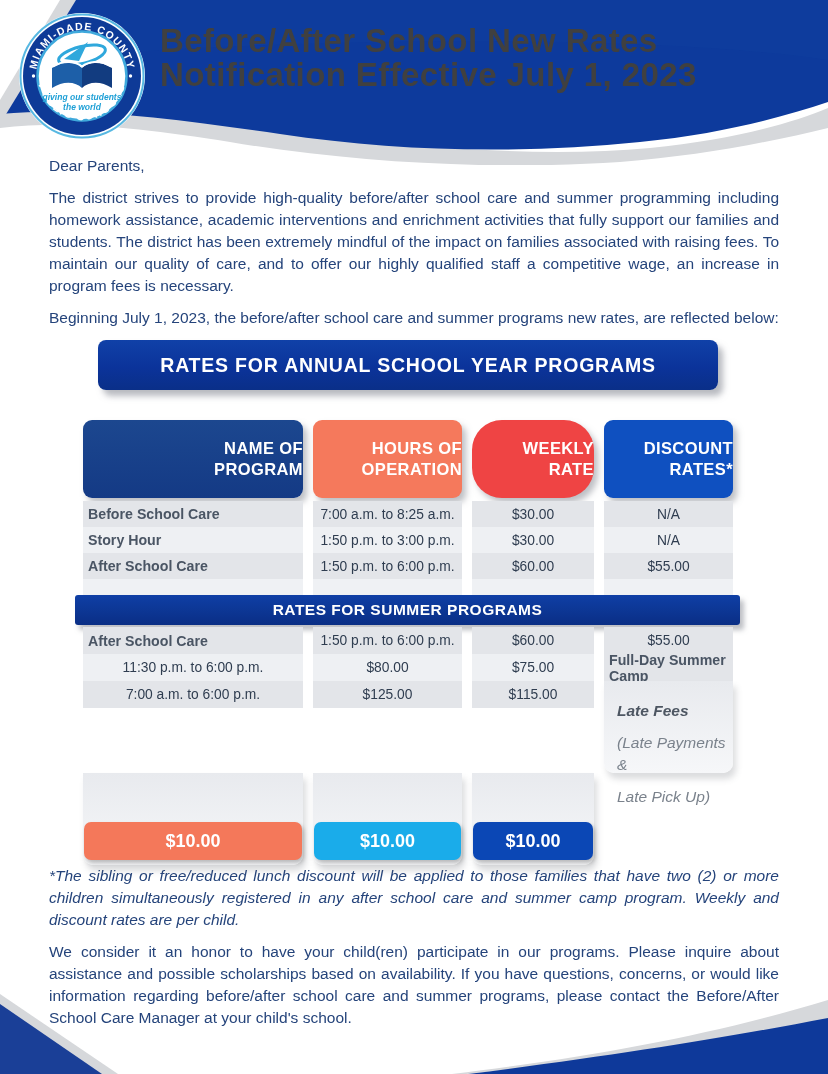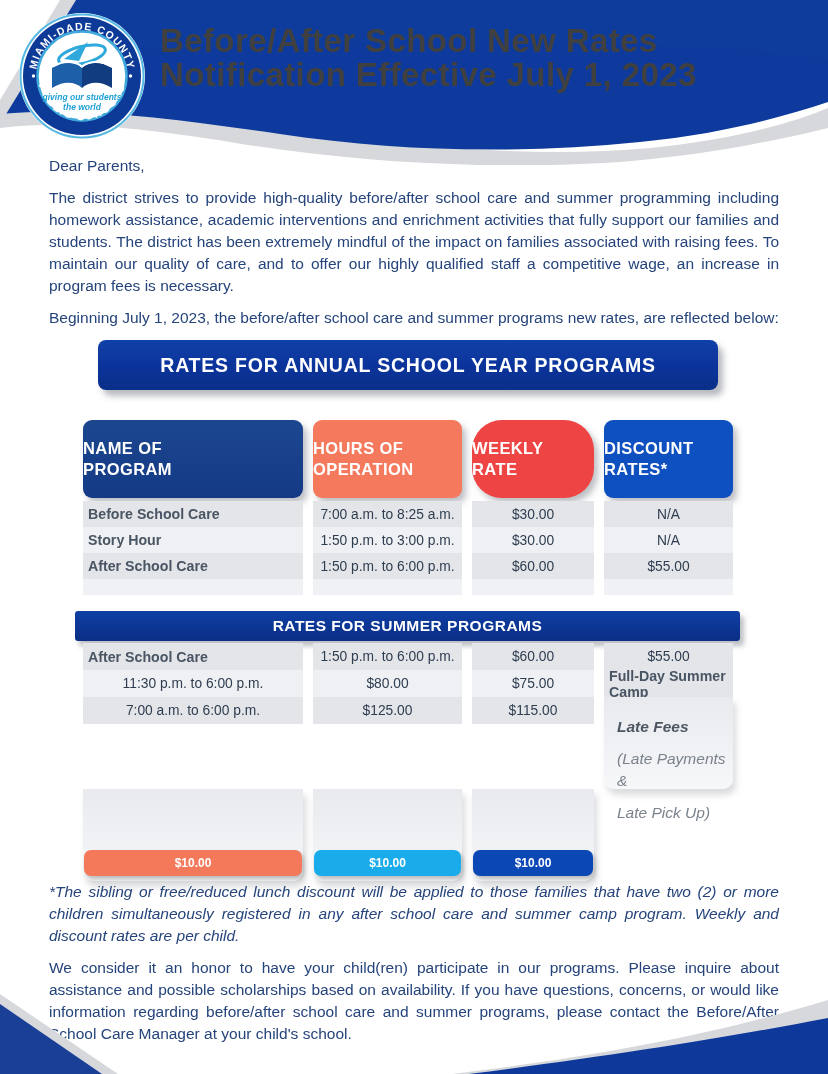--- a/index.html
+++ b/index.html
@@ -25,47 +25,47 @@
   .tableWrap { width:650px; margin:11px 0 0 34px; }
   .bannerAnnual { width:620px; height:50px; margin:0 auto 30px;
       background:linear-gradient(180deg,#1041A8 0%, #0B339A 55%, #0A2F88 100%);
       border-radius:8px; box-shadow:5px 6px 6px rgba(125,130,140,.55);
       color:#fff; font-weight:bold; font-size:19.5px; letter-spacing:.8px;
       display:flex; align-items:center; justify-content:center; }
   .headRow, .grid { display:grid; grid-template-columns:220px 149px 122px 129px; column-gap:10px; }
   .headRow { margin-bottom:3px; }
   .chip { height:78px; border-radius:9px; box-shadow:4px 5px 6px rgba(125,130,140,.5);
       color:#fff; font-weight:bold; font-size:16.5px; line-height:21px; letter-spacing:.4px;
-      display:flex; flex-direction:column; align-items:flex-start; justify-content:center; text-align:center; }
+      display:flex; flex-direction:column; align-items:flex-end; justify-content:center; text-align:center; }
   .colName     { background:linear-gradient(180deg,#1C478F,#143A85); }
   .colHours    { background:#F5795C; }
   .colWeekly   { background:#ef4444;border-radius:30px; }
   .colDiscount { background:#0F50C0; }
 
   .cell { font-size:13.8px; display:flex; align-items:center; height:26px; }
   .rSummer .cell, .cell.hSummer { height:27px; }
   .cName { padding-left:5px; font-weight:bold; color:#4A5564; font-size:14.2px; }
   .cMid  { justify-content:center; color:#2F3D50; }
   .bgA { background:#E3E5E9; }
   .bgB { background:#EEF0F3; }
   .spacer { height:16px; background:#EFF1F4; }
-  .bannerSummer { grid-column:1 / -1; height:30px; margin:16px -7px 2px -8px;
+  .bannerSummer { grid-column:1 / -1; height:30px; margin:0 -7px 2px -8px;
       background:linear-gradient(180deg,#0F3FA5,#0A2E85);
       border-radius:3px; box-shadow:4px 5px 5px rgba(125,130,140,.5);
       color:#fff; font-weight:bold; font-size:15.5px; letter-spacing:.5px;
       display:flex; align-items:center; justify-content:center; }
 
   .lateCell { height:92px; background:linear-gradient(180deg,#E8EAEE,#F6F7F9);
       border-radius:0 0 10px 10px; box-shadow:3px 6px 6px rgba(90,95,105,.22); }
   .lateText { display:block; padding:19px 0 0 13px; }
   .lateTitle { font-style:italic; font-weight:bold; color:#4D5662; font-size:14.5px; margin:0 0 4px; }
   .lateSub   { font-style:italic; color:#7A828C; font-size:13.5px; line-height:18px; margin:0; }
   .chipWrap { position:relative; }
-  .chip10 { position:absolute; left:1px; right:1px; bottom:5px; height:26px; border-radius:7px;
-      color:#fff; font-weight:bold; font-size:12px; display:flex; align-items:center; justify-content:center;
+  .chip10 { position:absolute; left:1px; right:1px; bottom:5px; height:38px; border-radius:7px;
+      color:#fff; font-weight:bold; font-size:18px; display:flex; align-items:center; justify-content:center;
       box-shadow:2px 3px 4px rgba(0,0,0,.25); }
   .chipCoral { background:#F4785A; }
   .chipCyan  { background:#1AACEA; }
   .chipBlue  { background:#0B47B5; }
 
   
   .footer { position:absolute; left:0; bottom:0; width:828px; height:82px; }
   .footer svg { display:block; }
 </style>
 </head>

